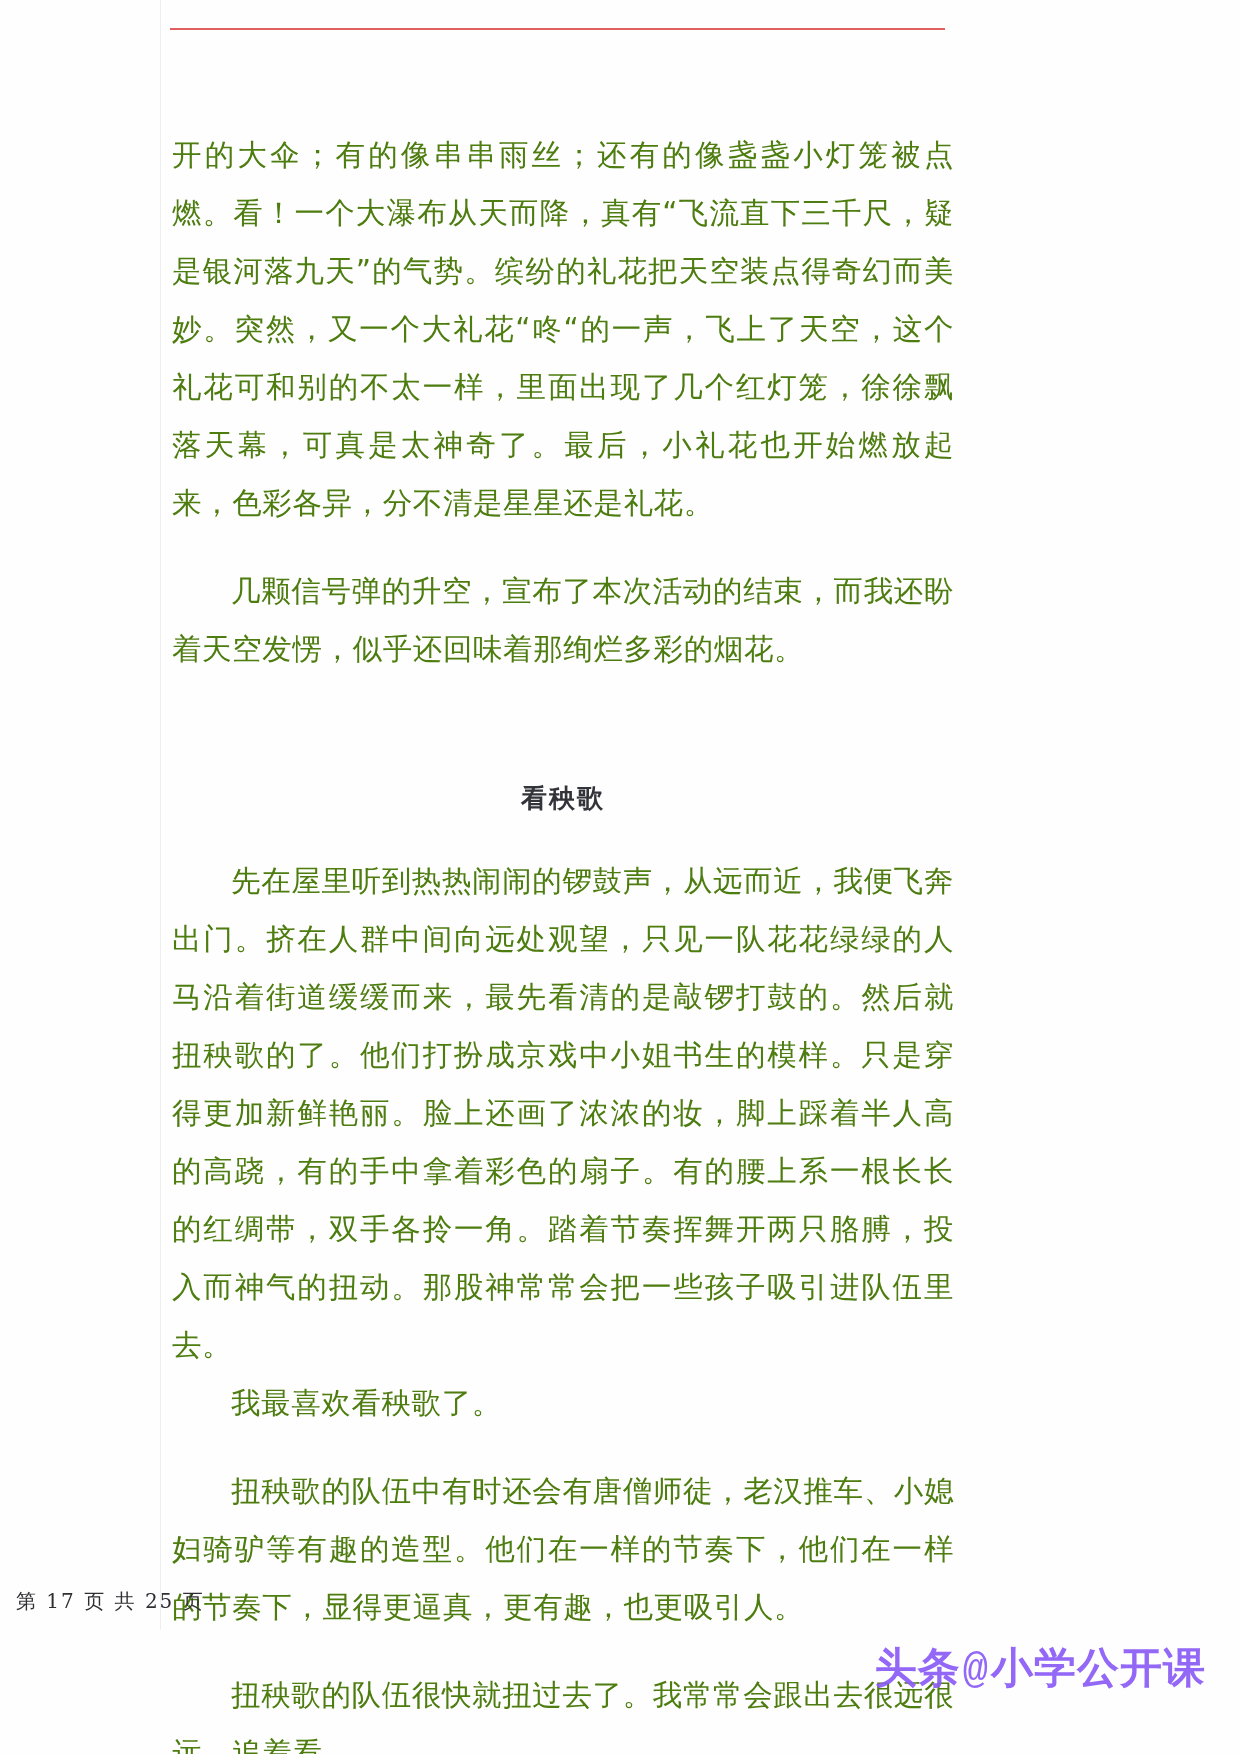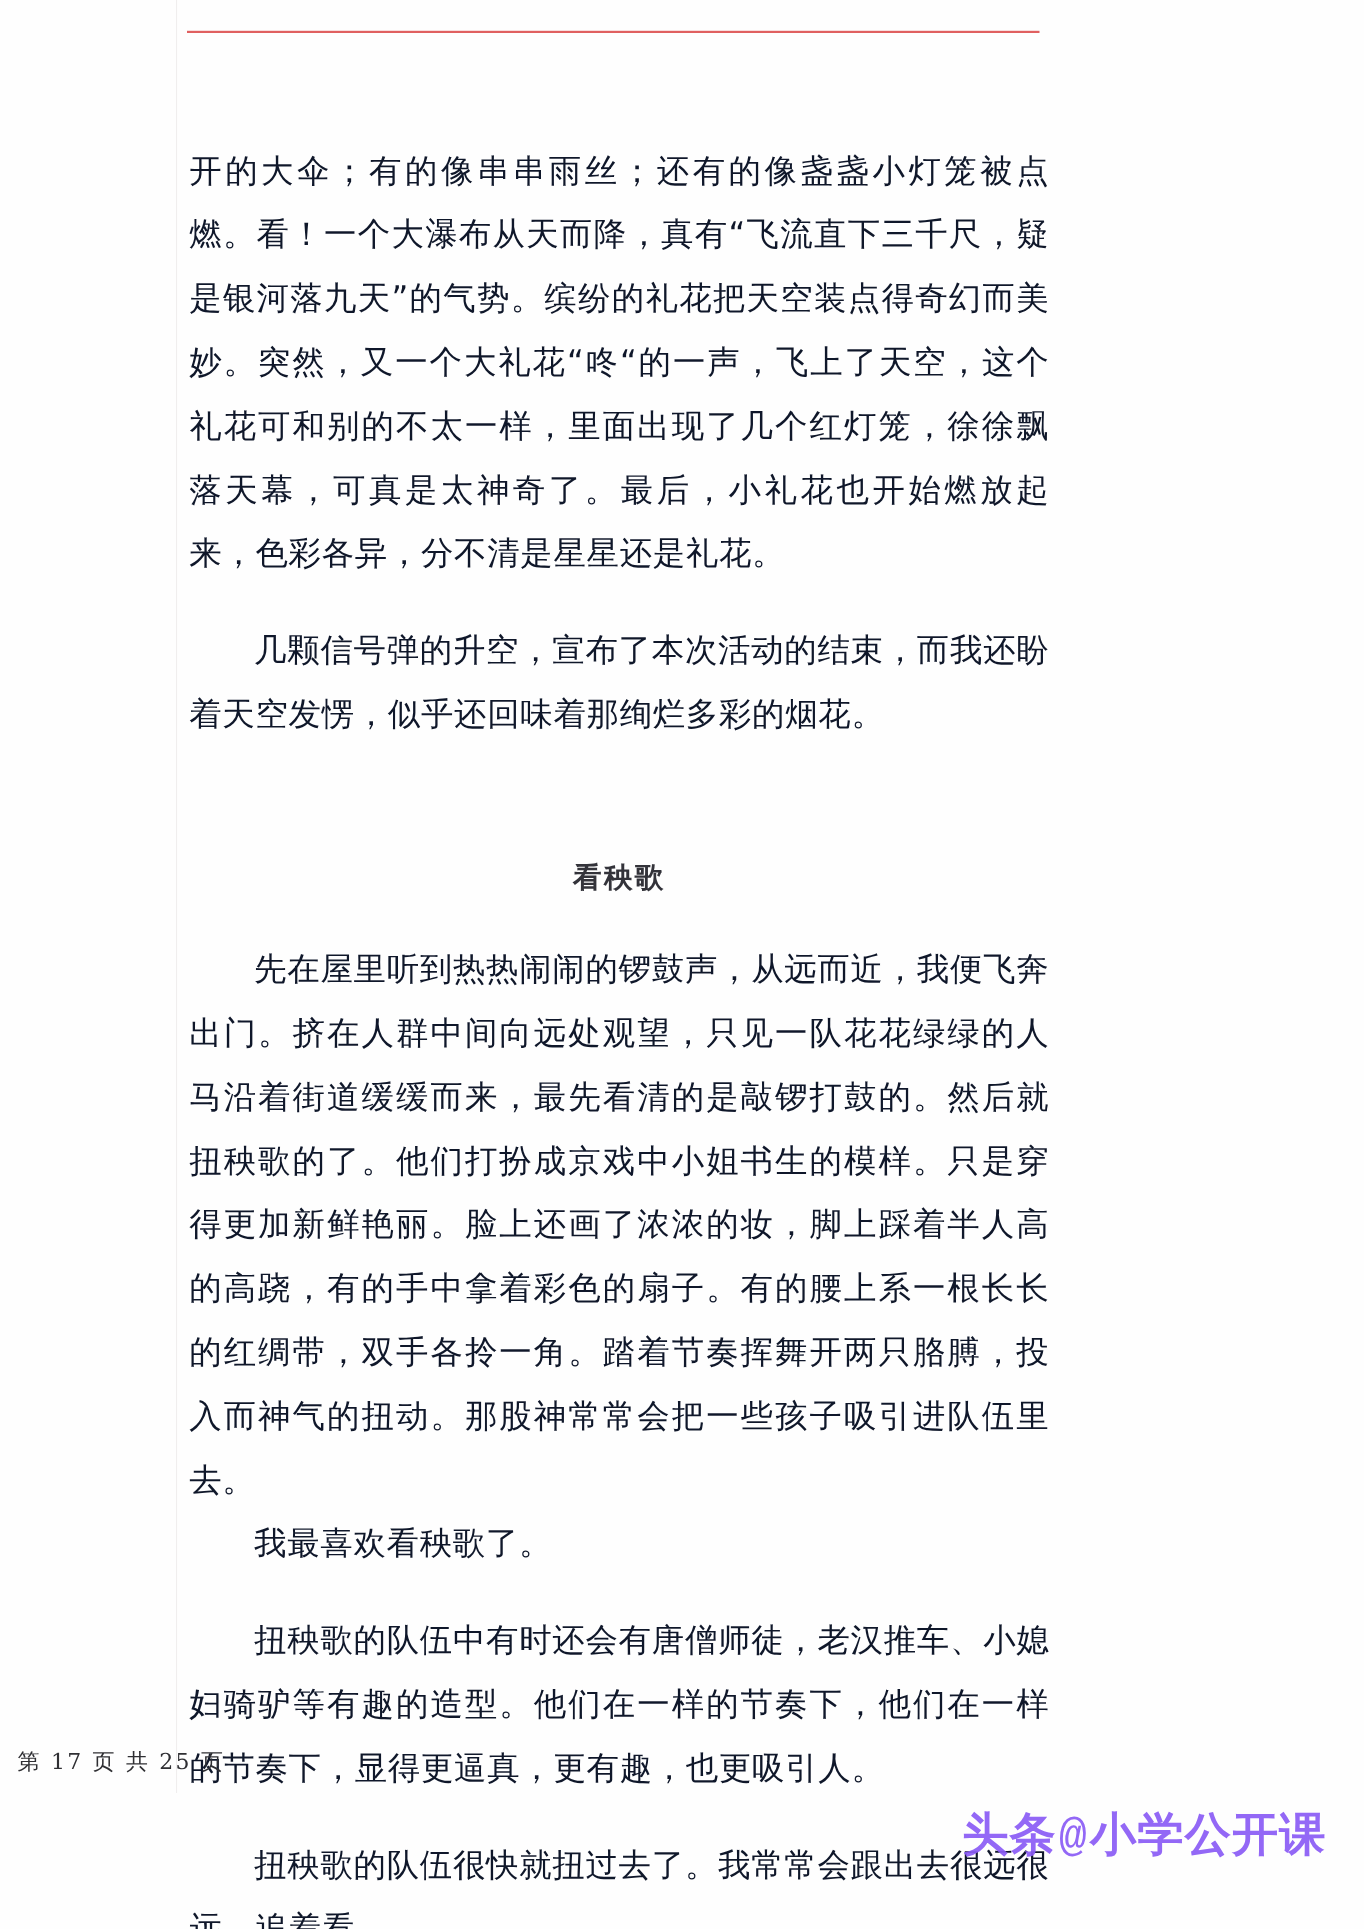--- a/index.html
+++ b/index.html
@@ -46,21 +46,21 @@
     position: absolute;
     left: 172px;
     top: 126px;
     width: 782px;
   }
 
   p.para {
     margin: 0 0 0 0;
     font-size: 29.5px;
     line-height: 58px;
-    color: #0f172a;
+    color: #4d7c0f;
     text-align: justify;
     text-justify: inter-character;
     letter-spacing: 0.6px;
     font-weight: 400;
   }
   p.indent {
     text-indent: 2em;
   }
   p.gap-sm { margin-top: 30px; }
 

